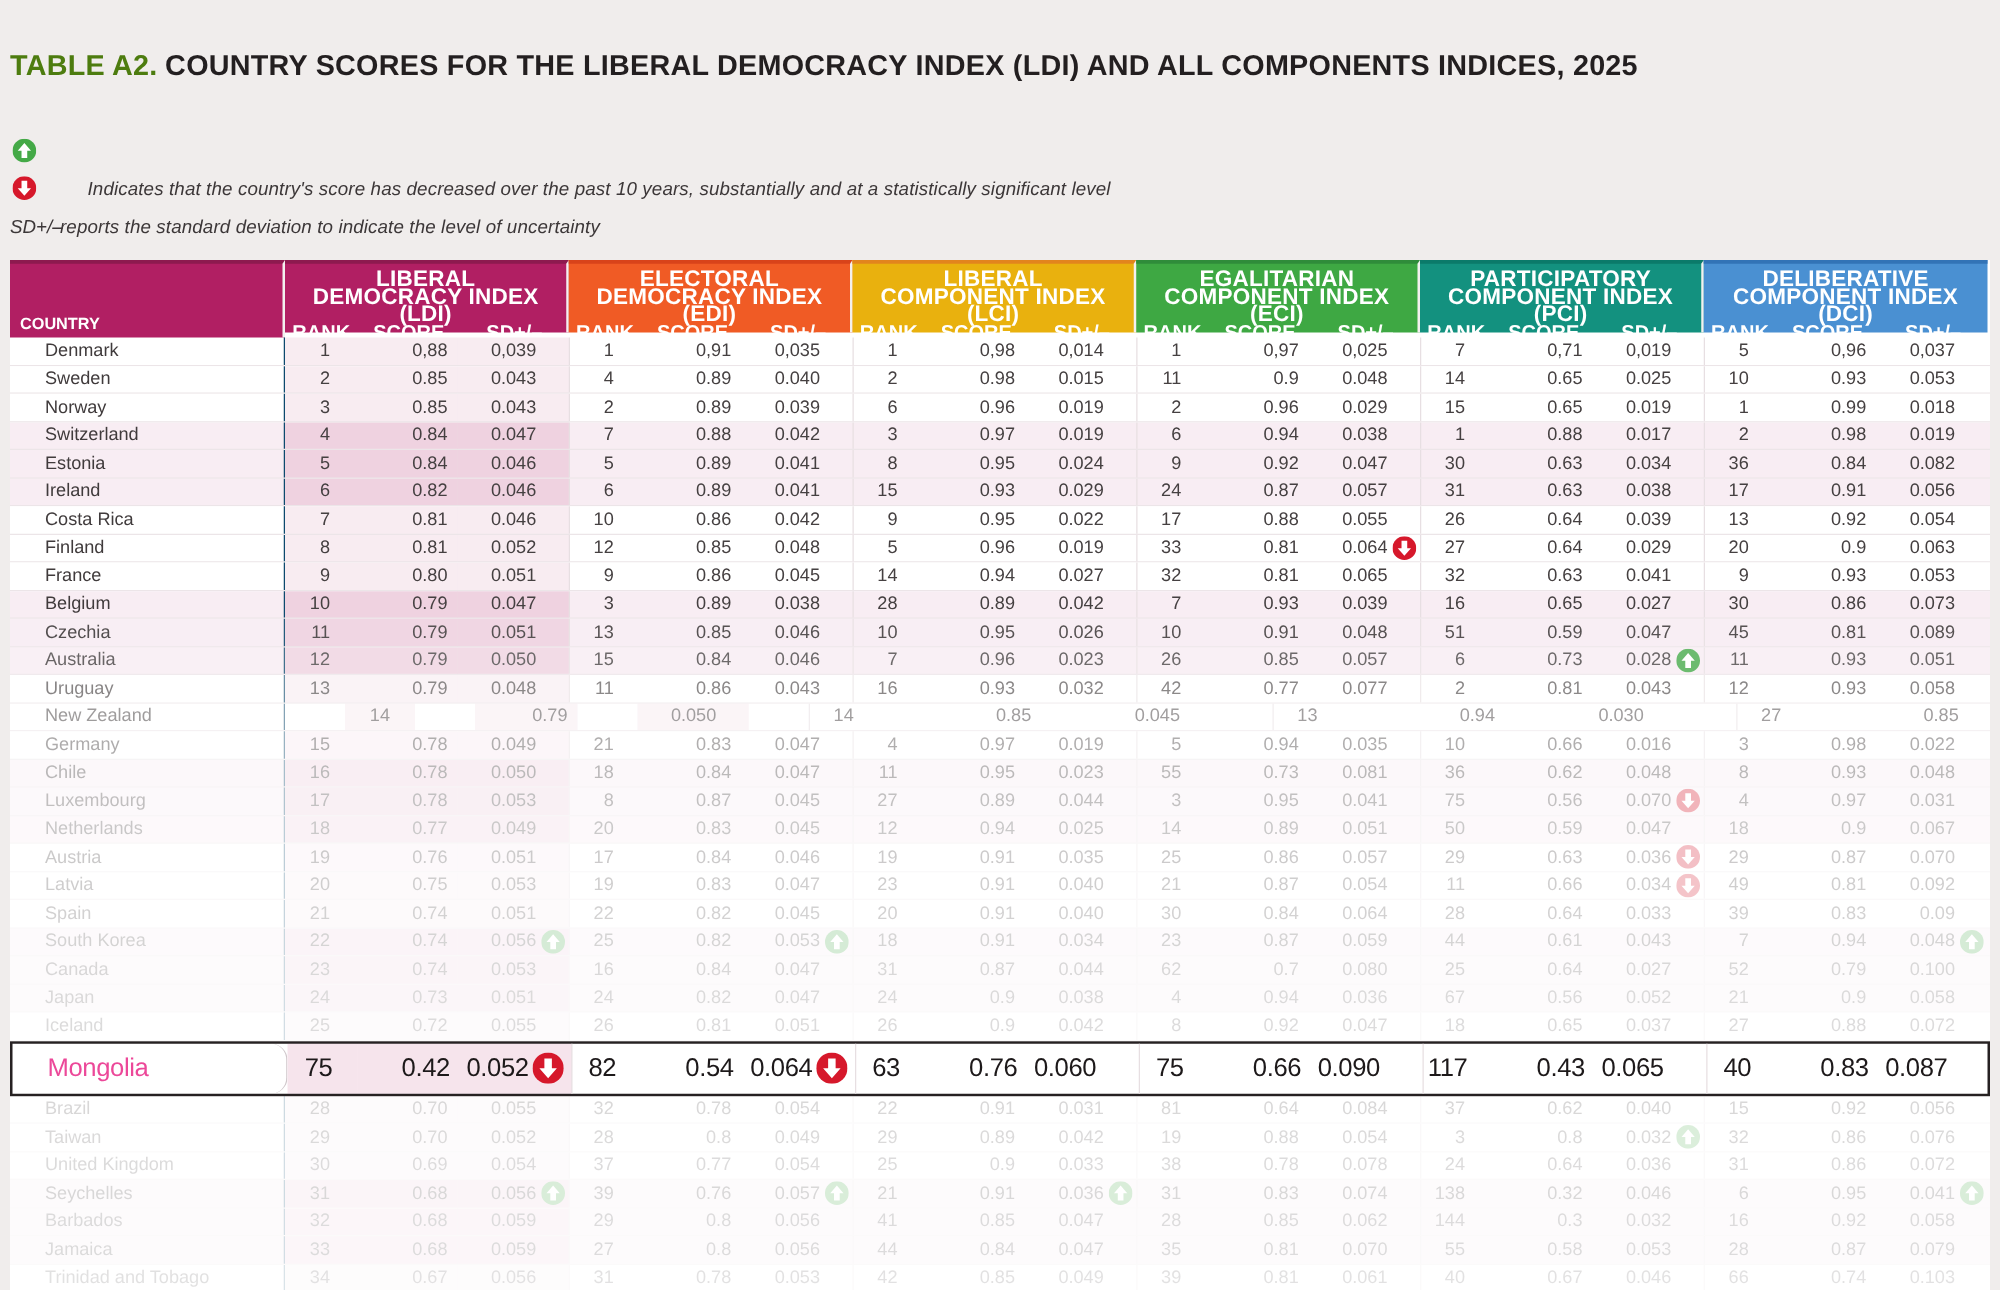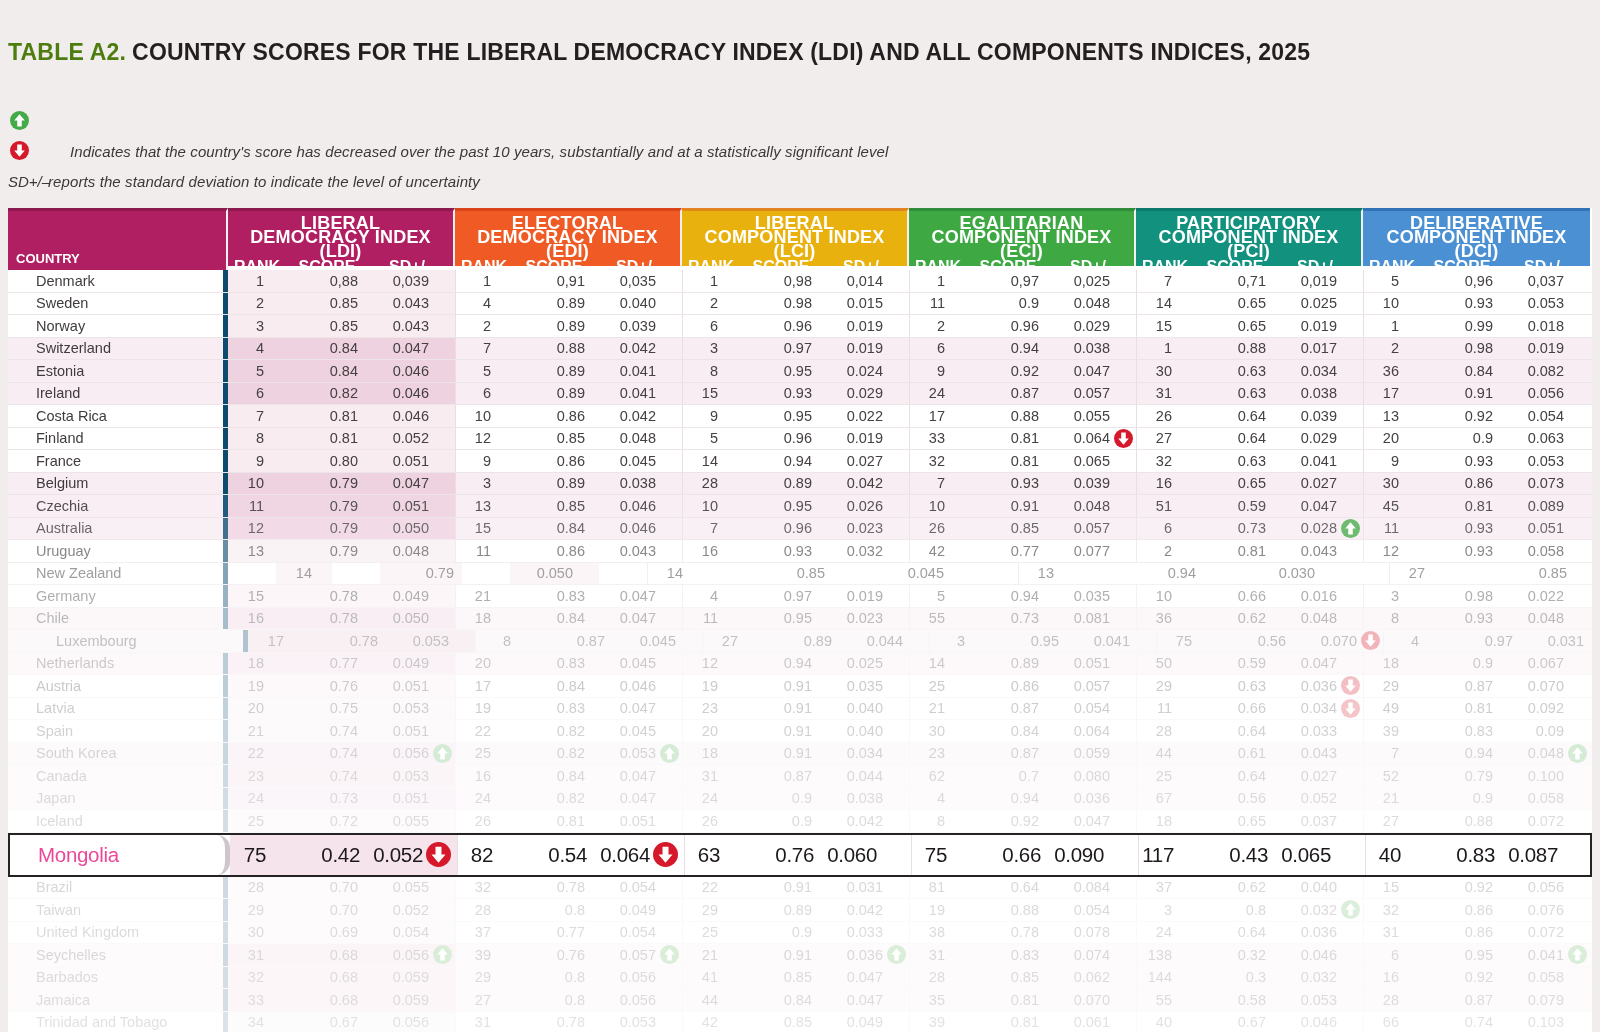--- a/index.html
+++ b/index.html
@@ -63,21 +63,21 @@
   
   .tbody{background:#fff;}
   .row{
     display:grid;
     grid-template-columns:220px repeat(6, 56px 82px 89px);
     height:22.5px;align-items:center;
     border-bottom:1px solid #ece5e8;box-sizing:border-box;
     font-size:14.5px;color:#454041;background:#fff;
   }
   .row.band{background:#f8edf3;}
-  .cell-country{padding-left:28px;color:#403b3c;white-space:nowrap;overflow:hidden;border-right:5px solid #0c4a6e;height:100%;display:flex;align-items:center;}
+  .cell-country{padding-left:28px;color:#403b3c;white-space:nowrap;overflow:hidden;border-right:1px solid #0c4a6e;height:100%;display:flex;align-items:center;}
   .cell{text-align:right;height:100%;display:flex;align-items:center;justify-content:flex-end;box-sizing:border-box;}
   .cell.rank{padding-right:20px;}
   .cell.score{padding-right:8px;}
   .cell.sd{padding-right:26px;position:relative;}
   .cell.gstart{border-left:1px solid #e7dfe2;}
   
   .row .ldi-tint{background:rgba(177,31,98,0.085);}
   .row.band .ldi-tint{background:rgba(177,31,98,0.13);}
   .cell .arrow{position:absolute;right:3px;top:50%;margin-top:-9.5px;}
 
@@ -519,21 +519,21 @@
           <div class="cell rank gstart">55</div>
           <div class="cell score">0.73</div>
           <div class="cell sd">0.081</div>
           <div class="cell rank gstart">36</div>
           <div class="cell score">0.62</div>
           <div class="cell sd">0.048</div>
           <div class="cell rank gstart">8</div>
           <div class="cell score">0.93</div>
           <div class="cell sd">0.048</div>
         </div>
-        <div class="row band" style="opacity: 0.32; padding-left: 20px;">
+        <div class="row band" style="opacity: 0.32;">
           <div class="cell-country">Luxembourg</div>
           <div class="cell rank ldi-tint">17</div>
           <div class="cell score ldi-tint">0.78</div>
           <div class="cell sd ldi-tint">0.053</div>
           <div class="cell rank gstart">8</div>
           <div class="cell score">0.87</div>
           <div class="cell sd">0.045</div>
           <div class="cell rank gstart">27</div>
           <div class="cell score">0.89</div>
           <div class="cell sd">0.044</div>

